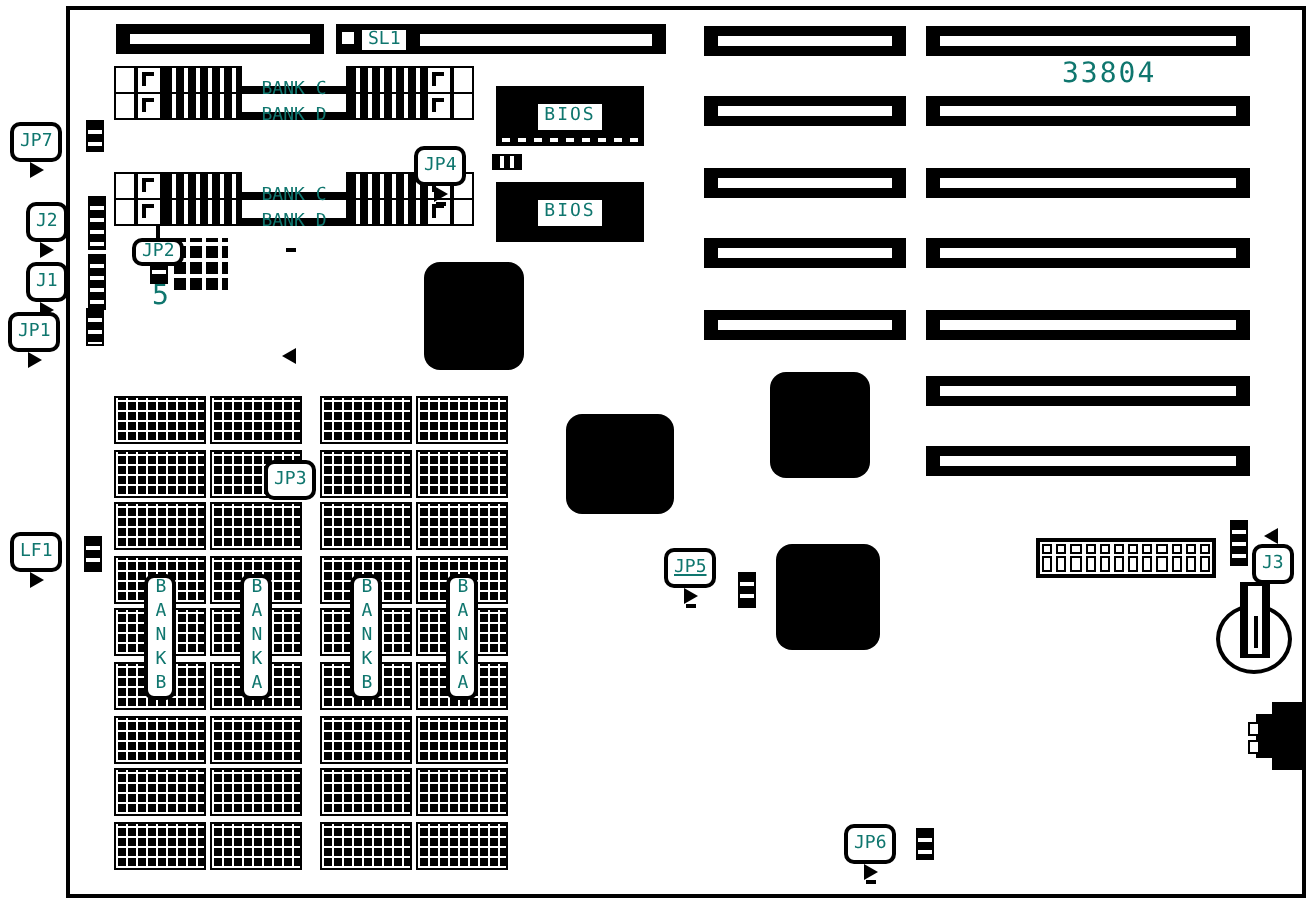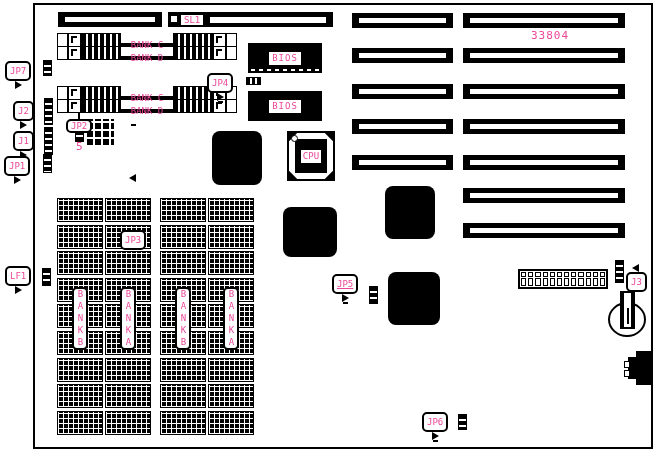--- a/index.html
+++ b/index.html
@@ -1,17 +1,17 @@
 <!DOCTYPE html>
 <html><head>
 <meta charset="utf-8">
 <style>
   html,body{margin:0;padding:0;background:#fff;}
   .stage{position:relative;width:657px;height:456px;background:#fff;overflow:hidden;
-         font-family:"DejaVu Sans Mono","Liberation Mono",monospace;color:#ec4899;}
+         font-family:"DejaVu Sans Mono","Liberation Mono",monospace;color:#0f766e;}
   .abs{position:absolute;box-sizing:border-box;}
   .board{border:2px solid #000;background:#fff;}
   
   .slot{background:#000;}
   .slot.striped::after{content:"";position:absolute;left:7px;right:7px;top:5px;height:5px;background:#fff;}
   
   .lblgrp{display:flex;align-items:center;z-index:7;flex-direction:column;}
   .label-box{display:inline-flex;align-items:center;justify-content:center;height:14px;
              border:2px solid #000;border-radius:5px;background:#fff;padding:1px 3px;
              font-size:9px;line-height:1;white-space:nowrap;z-index:7;}
@@ -65,21 +65,21 @@
   .pwr-row{display:flex;gap:2px;}
   .pwr-row .cell{flex:1;border:1px solid #000;background:#fff;}
   .pwr-top{height:5px;}
   .pwr-bot{flex:1;}
   
   .bat{border:2px solid #000;border-radius:50%;background:#fff;}
   .xtal{background:#fff;border:2px solid #000;border-left-width:4px;border-right-width:4px;}
   .xtal::after{content:"";position:absolute;left:50%;top:45%;bottom:3px;width:2px;background:#000;transform:translateX(-50%);}
   .blk{background:#000;}
   .pin{background:#fff;border:1px solid #000;}
-  .txt{font-size:11px;line-height:1;letter-spacing:1px;}
+  .txt{font-size:14px;line-height:1;letter-spacing:1px;}
   .vline{width:2px;background:#000;}
 </style>
 </head>
 <body>
 
 <div class="stage" id="stage">
 
   <div class="abs board" style="left:33px;top:3px;width:620px;height:446px;"></div>
 
   <div class="abs pin" style="left:171px;top:16px;width:6px;height:6px;z-index:3;border:none;"></div>
@@ -138,34 +138,24 @@
   </div>
   <div class="abs bios" style="left:248px;top:91px;width:74px;height:30px;">
     <div class="bios-label"><span>BIOS</span></div>
   </div>
 
   <div class="abs qfp" style="left:212px;top:131px;width:50px;height:54px;"></div>
   <div class="abs qfp" style="left:283px;top:207px;width:54px;height:50px;"></div>
   <div class="abs qfp" style="left:385px;top:186px;width:50px;height:53px;"></div>
   <div class="abs qfp" style="left:388px;top:272px;width:52px;height:53px;"></div>
 
-  <div class="abs cpu-outer" style="left:287px;top:131px;width:48px;height:50px;">
-    <div class="cpu-dot"></div>
-    <div class="cpu-corner" style="left:-7px;top:-7px;"></div>
-    <div class="cpu-corner" style="right:-7px;top:-7px;"></div>
-    <div class="cpu-corner" style="left:-7px;bottom:-7px;"></div>
-    <div class="cpu-corner" style="right:-7px;bottom:-7px;"></div>
-    <div class="cpu-inner">
-      <div class="cpu-label"><span>CPU</span></div>
-    </div>
-  </div>
 
 
   <div class="abs gridchip" style="left:87px;top:119px;width:27px;height:26px;"></div>
-  <div class="abs lblgrp" style="left:120px;top:124px;gap:48px;">
+  <div class="abs lblgrp" style="left:132px;top:124px;gap:48px;">
     <div class="stem"></div>
     <div class="tri-l"></div>
     <div class="label-box">
         <span>JP3</span>
       </div>
   </div>
 
   <div class="abs label-box" style="left:66px;top:99px;margin-top:20px;">
       <span>JP2</span>
     </div>

